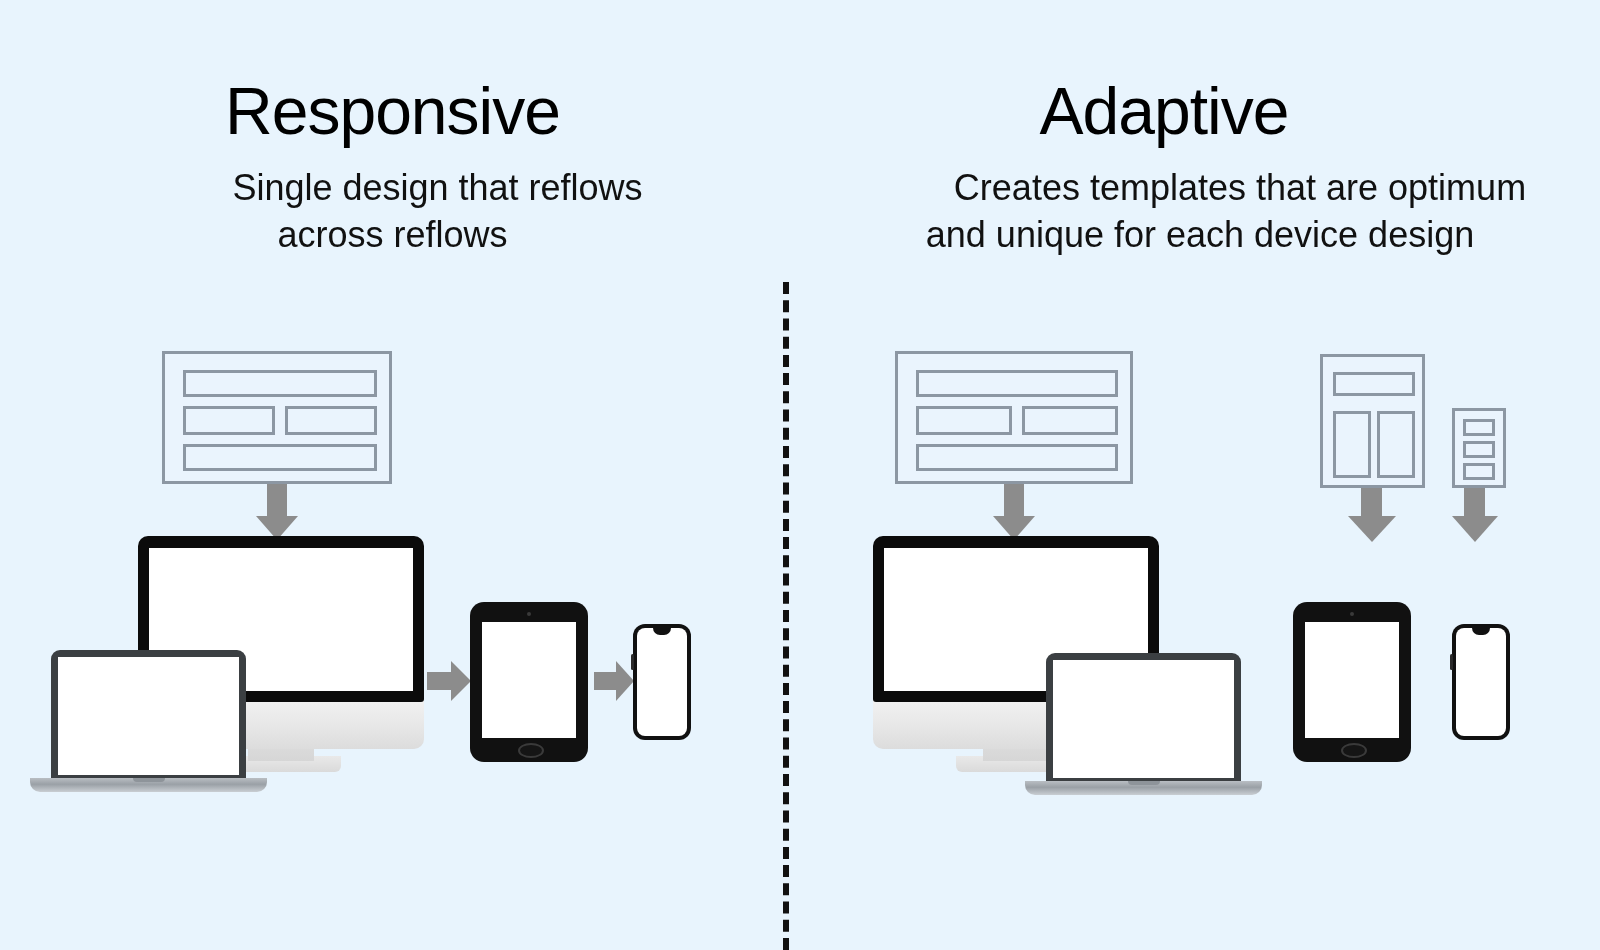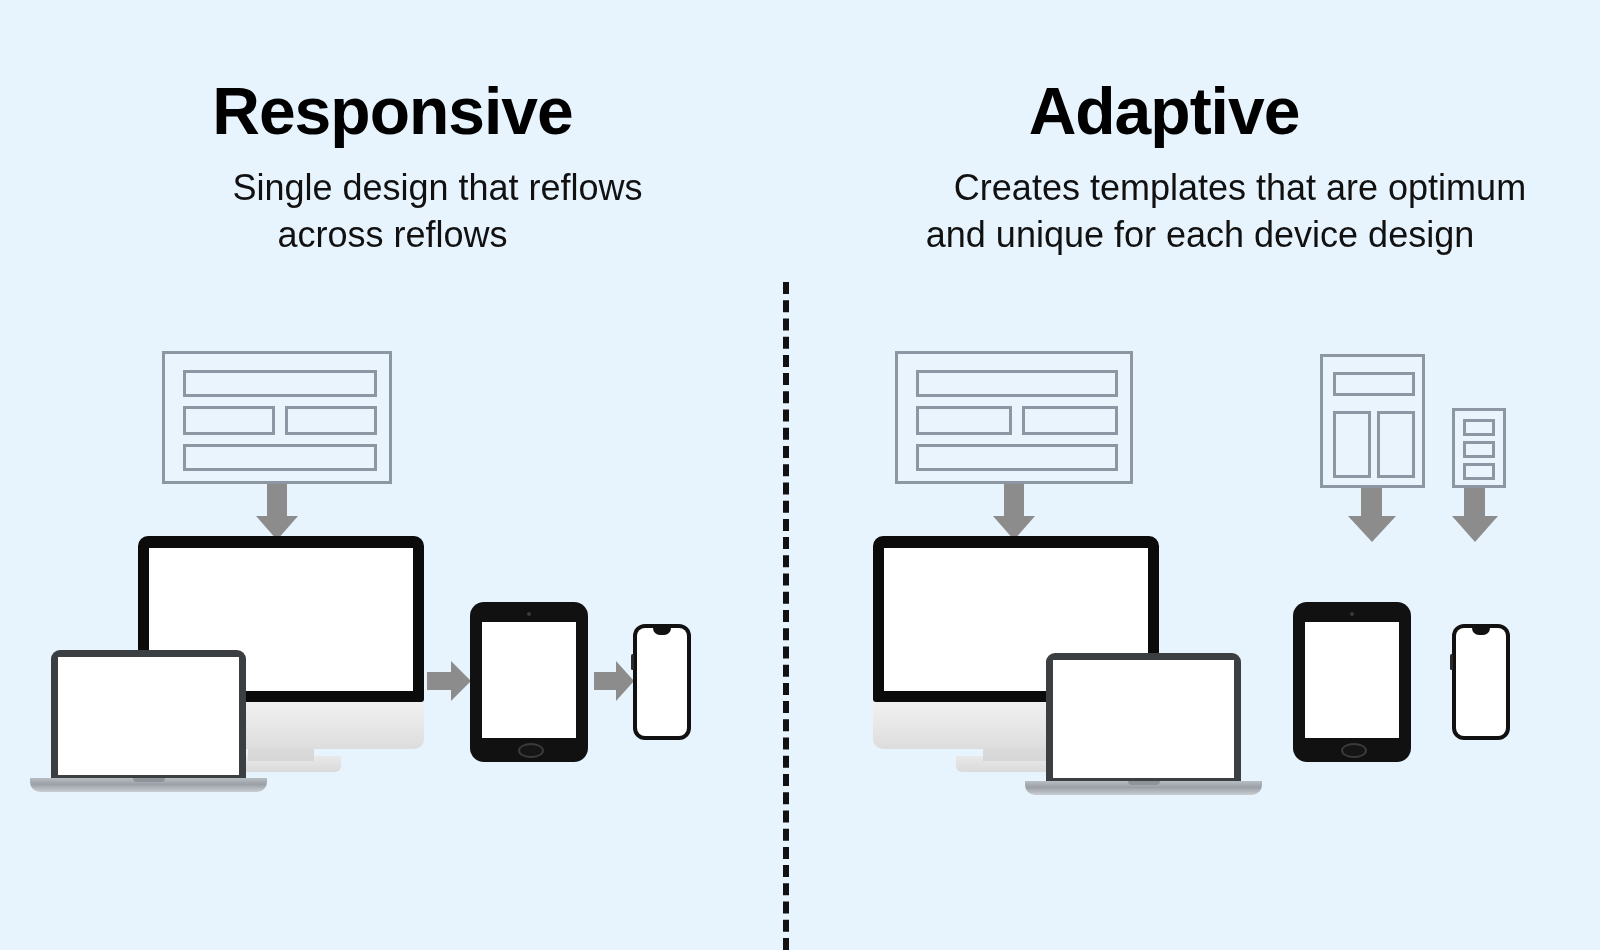--- a/index.html
+++ b/index.html
@@ -17,21 +17,21 @@
     height: 950px;
     background: #e8f4fd;
     overflow: hidden;
   }
 
   
   .panel-title {
     position: absolute;
     text-align: center;
     color: #000000;
-    font-weight: 700;
+    font-weight: 400;
     font-size: 66px;
     line-height: 1.02;
     letter-spacing: -1px;
     white-space: nowrap;
   }
   .panel-sub {
     position: absolute;
     text-align: center;
     color: #111111;
     font-weight: 400;

